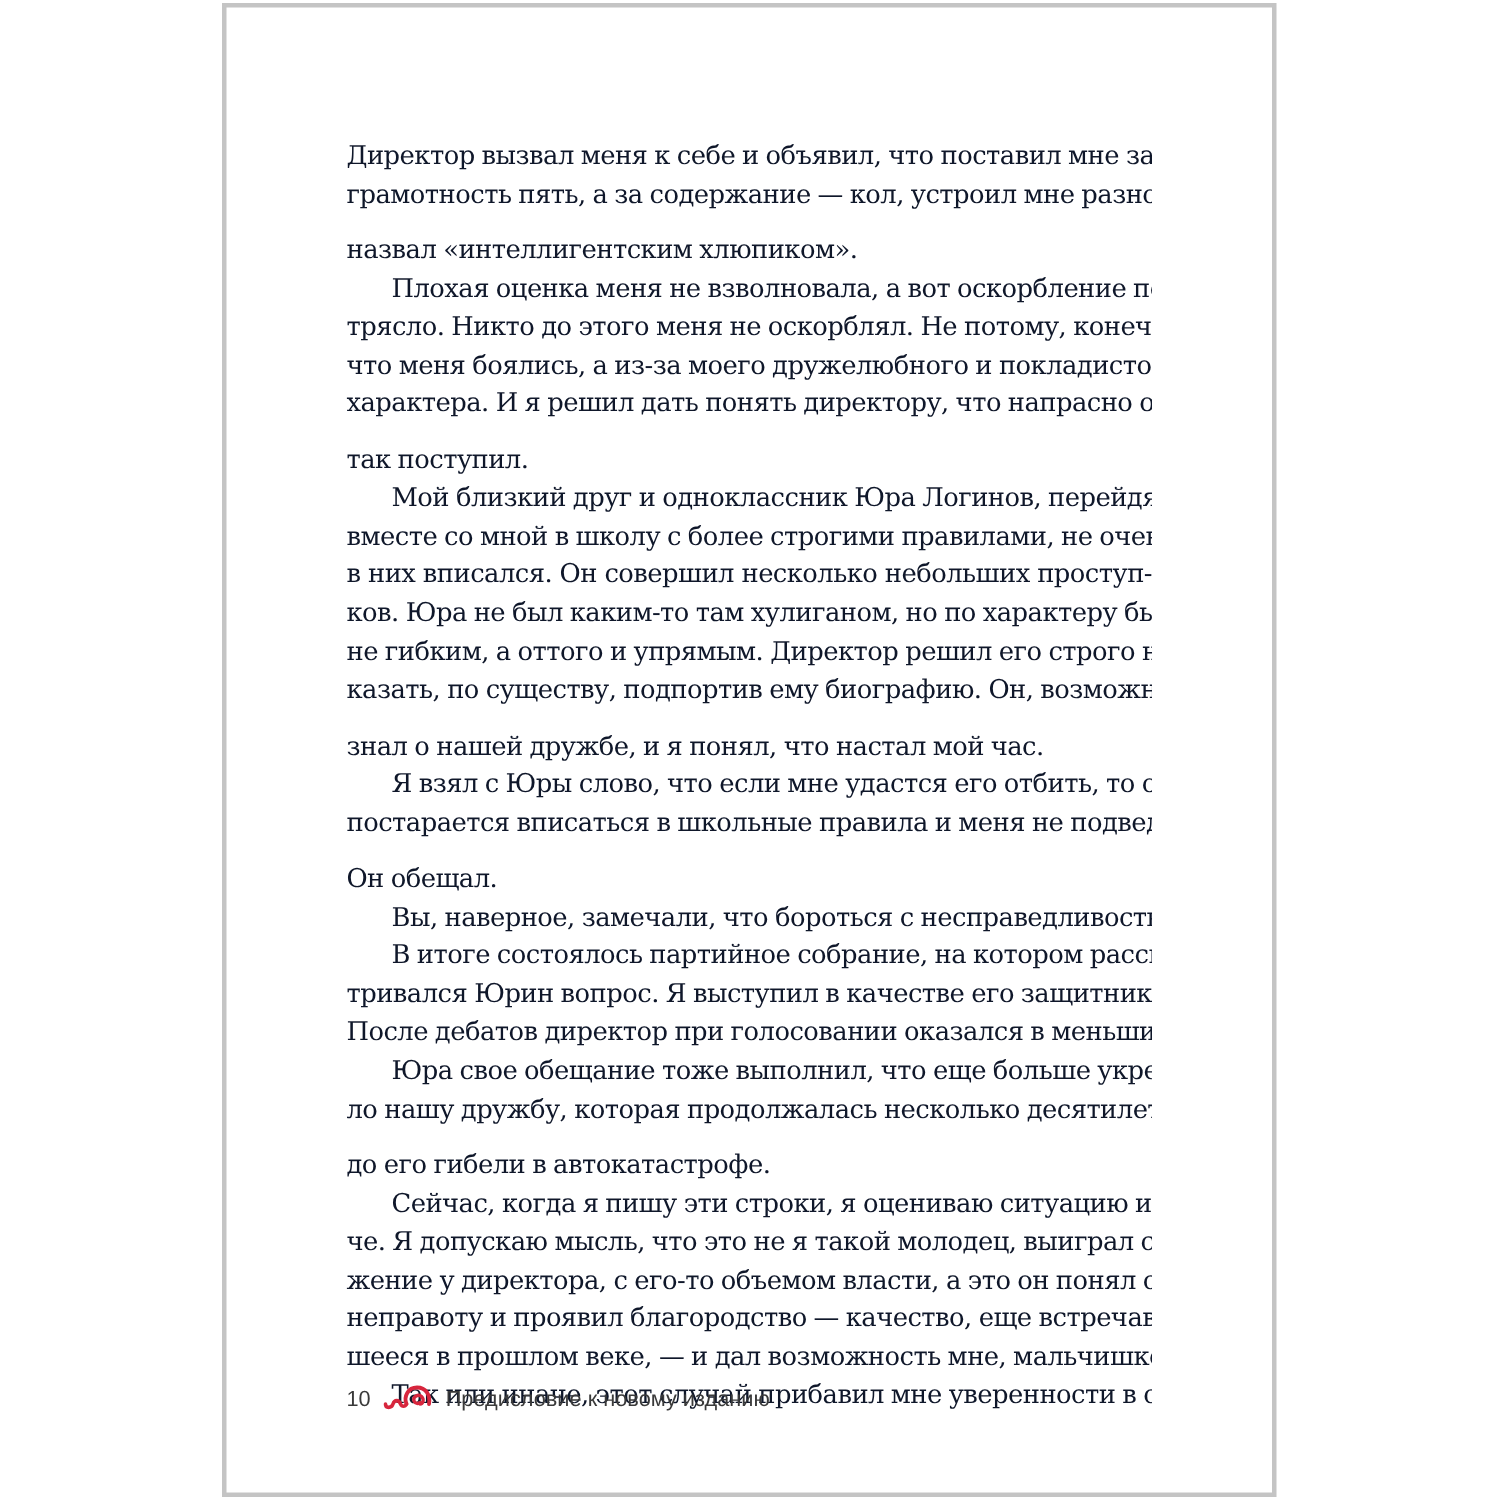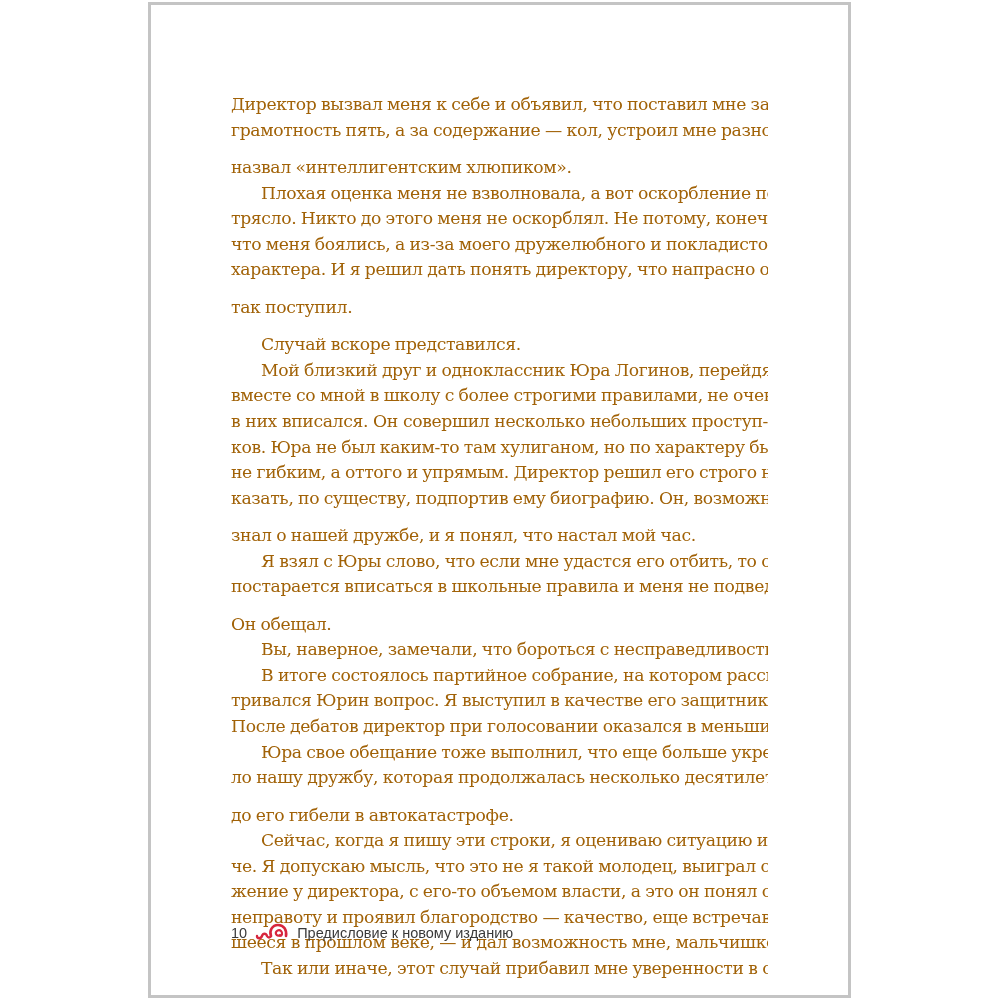--- a/index.html
+++ b/index.html
@@ -23,21 +23,21 @@
       background: #ffffff;
       box-sizing: content-box;
     }
     .text-block {
       position: absolute;
       left: 231px;
       top: 92px;
       width: 537px;
       font-family: "DejaVu Serif", "Liberation Serif", serif;
       font-size: 17.2px;
-      color: #a16207;
+      color: #0f172a;
       letter-spacing: -0.35px;
       word-spacing: -0.5px;
     }
     .line {
       display: block;
       height: 25.55px;
       line-height: 25.55px;
       white-space: nowrap;
       text-align: justify;
       text-align-last: justify;
@@ -81,21 +81,20 @@
 
 <div class="text-block" id="text-block">
     <span class="line">Директор вызвал меня к себе и объявил, что поставил мне за</span>
     <span class="line">грамотность пять, а за содержание — кол, устроил мне разнос и</span>
     <span class="line last">назвал «интеллигентским хлюпиком».</span>
     <span class="line indent">Плохая оценка меня не взволновала, а вот оскорбление по-</span>
     <span class="line">трясло. Никто до этого меня не оскорблял. Не потому, конечно,</span>
     <span class="line">что меня боялись, а из-за моего дружелюбного и покладистого</span>
     <span class="line">характера. И я решил дать понять директору, что напрасно он</span>
     <span class="line last">так поступил.</span>
-    <span class="line indent last">Случай вскоре представился.</span>
     <span class="line indent">Мой близкий друг и одноклассник Юра Логинов, перейдя</span>
     <span class="line">вместе со мной в школу с более строгими правилами, не очень-то</span>
     <span class="line">в них вписался. Он совершил несколько небольших проступ-</span>
     <span class="line">ков. Юра не был каким-то там хулиганом, но по характеру был</span>
     <span class="line">не гибким, а оттого и упрямым. Директор решил его строго на-</span>
     <span class="line">казать, по существу, подпортив ему биографию. Он, возможно,</span>
     <span class="line last">знал о нашей дружбе, и я понял, что настал мой час.</span>
     <span class="line indent">Я взял с Юры слово, что если мне удастся его отбить, то он</span>
     <span class="line">постарается вписаться в школьные правила и меня не подведет.</span>
     <span class="line last">Он обещал.</span>

